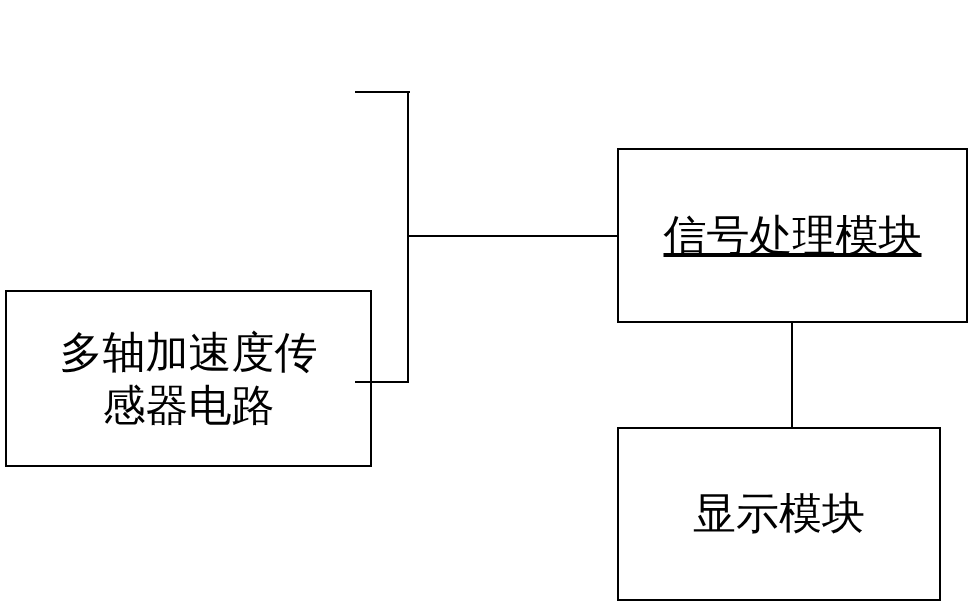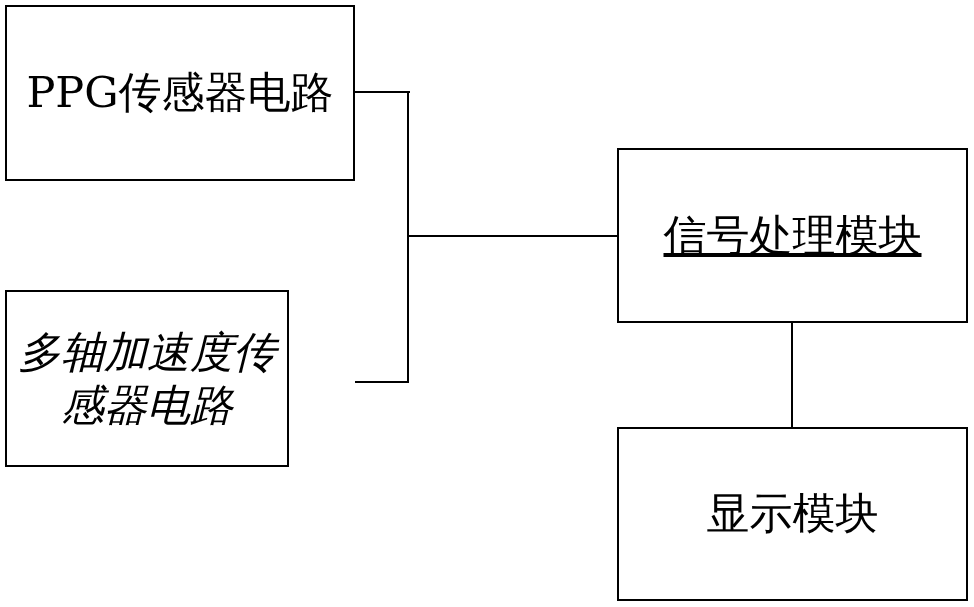--- a/index.html
+++ b/index.html
@@ -46,34 +46,31 @@
     background: #000000;
   }
   .edge.h { height: 2px; }
   .edge.v { width: 2px; }
 </style>
 </head>
 <body>
 
 <div id="canvas" style="background: rgb(255, 255, 255);">
 
-  <div class="node" style="left: 5px; top: 5px; width: 350px; height: 176px; border-color: rgb(0, 0, 0); background: rgb(255, 255, 255);">
-    <span class="node-label" style="color: rgb(0, 0, 0);">PPG传感器电路</span>
-  </div>
 
-  <div class="node" style="left: 5px; top: 290px; width: 284px; height: 177px; border-color: rgb(0, 0, 0); background: rgb(255, 255, 255); font-style: italic;">
+  <div class="node" style="left: 5px; top: 290px; width: 367px; height: 177px; border-color: rgb(0, 0, 0); background: rgb(255, 255, 255);">
     <span class="node-label wrap" style="color: rgb(0, 0, 0);">多轴加速度传
 感器电路</span>
   </div>
 
   <div class="node" style="left: 617px; top: 148px; width: 351px; height: 175px; border-color: rgb(0, 0, 0); background: rgb(255, 255, 255); text-decoration: underline;">
     <span class="node-label" style="color: rgb(0, 0, 0);">信号处理模块</span>
   </div>
 
-  <div class="node" style="left: 617px; top: 427px; width: 351px; height: 174px; border-color: rgb(0, 0, 0); background: rgb(255, 255, 255);">
+  <div class="node" style="left: 617px; top: 427px; width: 324px; height: 174px; border-color: rgb(0, 0, 0); background: rgb(255, 255, 255);">
     <span class="node-label" style="color: rgb(0, 0, 0);">显示模块</span>
   </div>
 
   <div class="edge h" style="left: 355px; top: 91px; width: 55px; background: rgb(0, 0, 0);"></div>
   <div class="edge v" style="left: 407px; top: 91px; height: 292px; background: rgb(0, 0, 0);"></div>
   <div class="edge h" style="left: 355px; top: 381px; width: 54px; background: rgb(0, 0, 0);"></div>
   <div class="edge h" style="left: 407px; top: 235px; width: 212px; background: rgb(0, 0, 0);"></div>
   <div class="edge v" style="left: 791px; top: 323px; height: 106px; background: rgb(0, 0, 0);"></div>
 
 </div>

